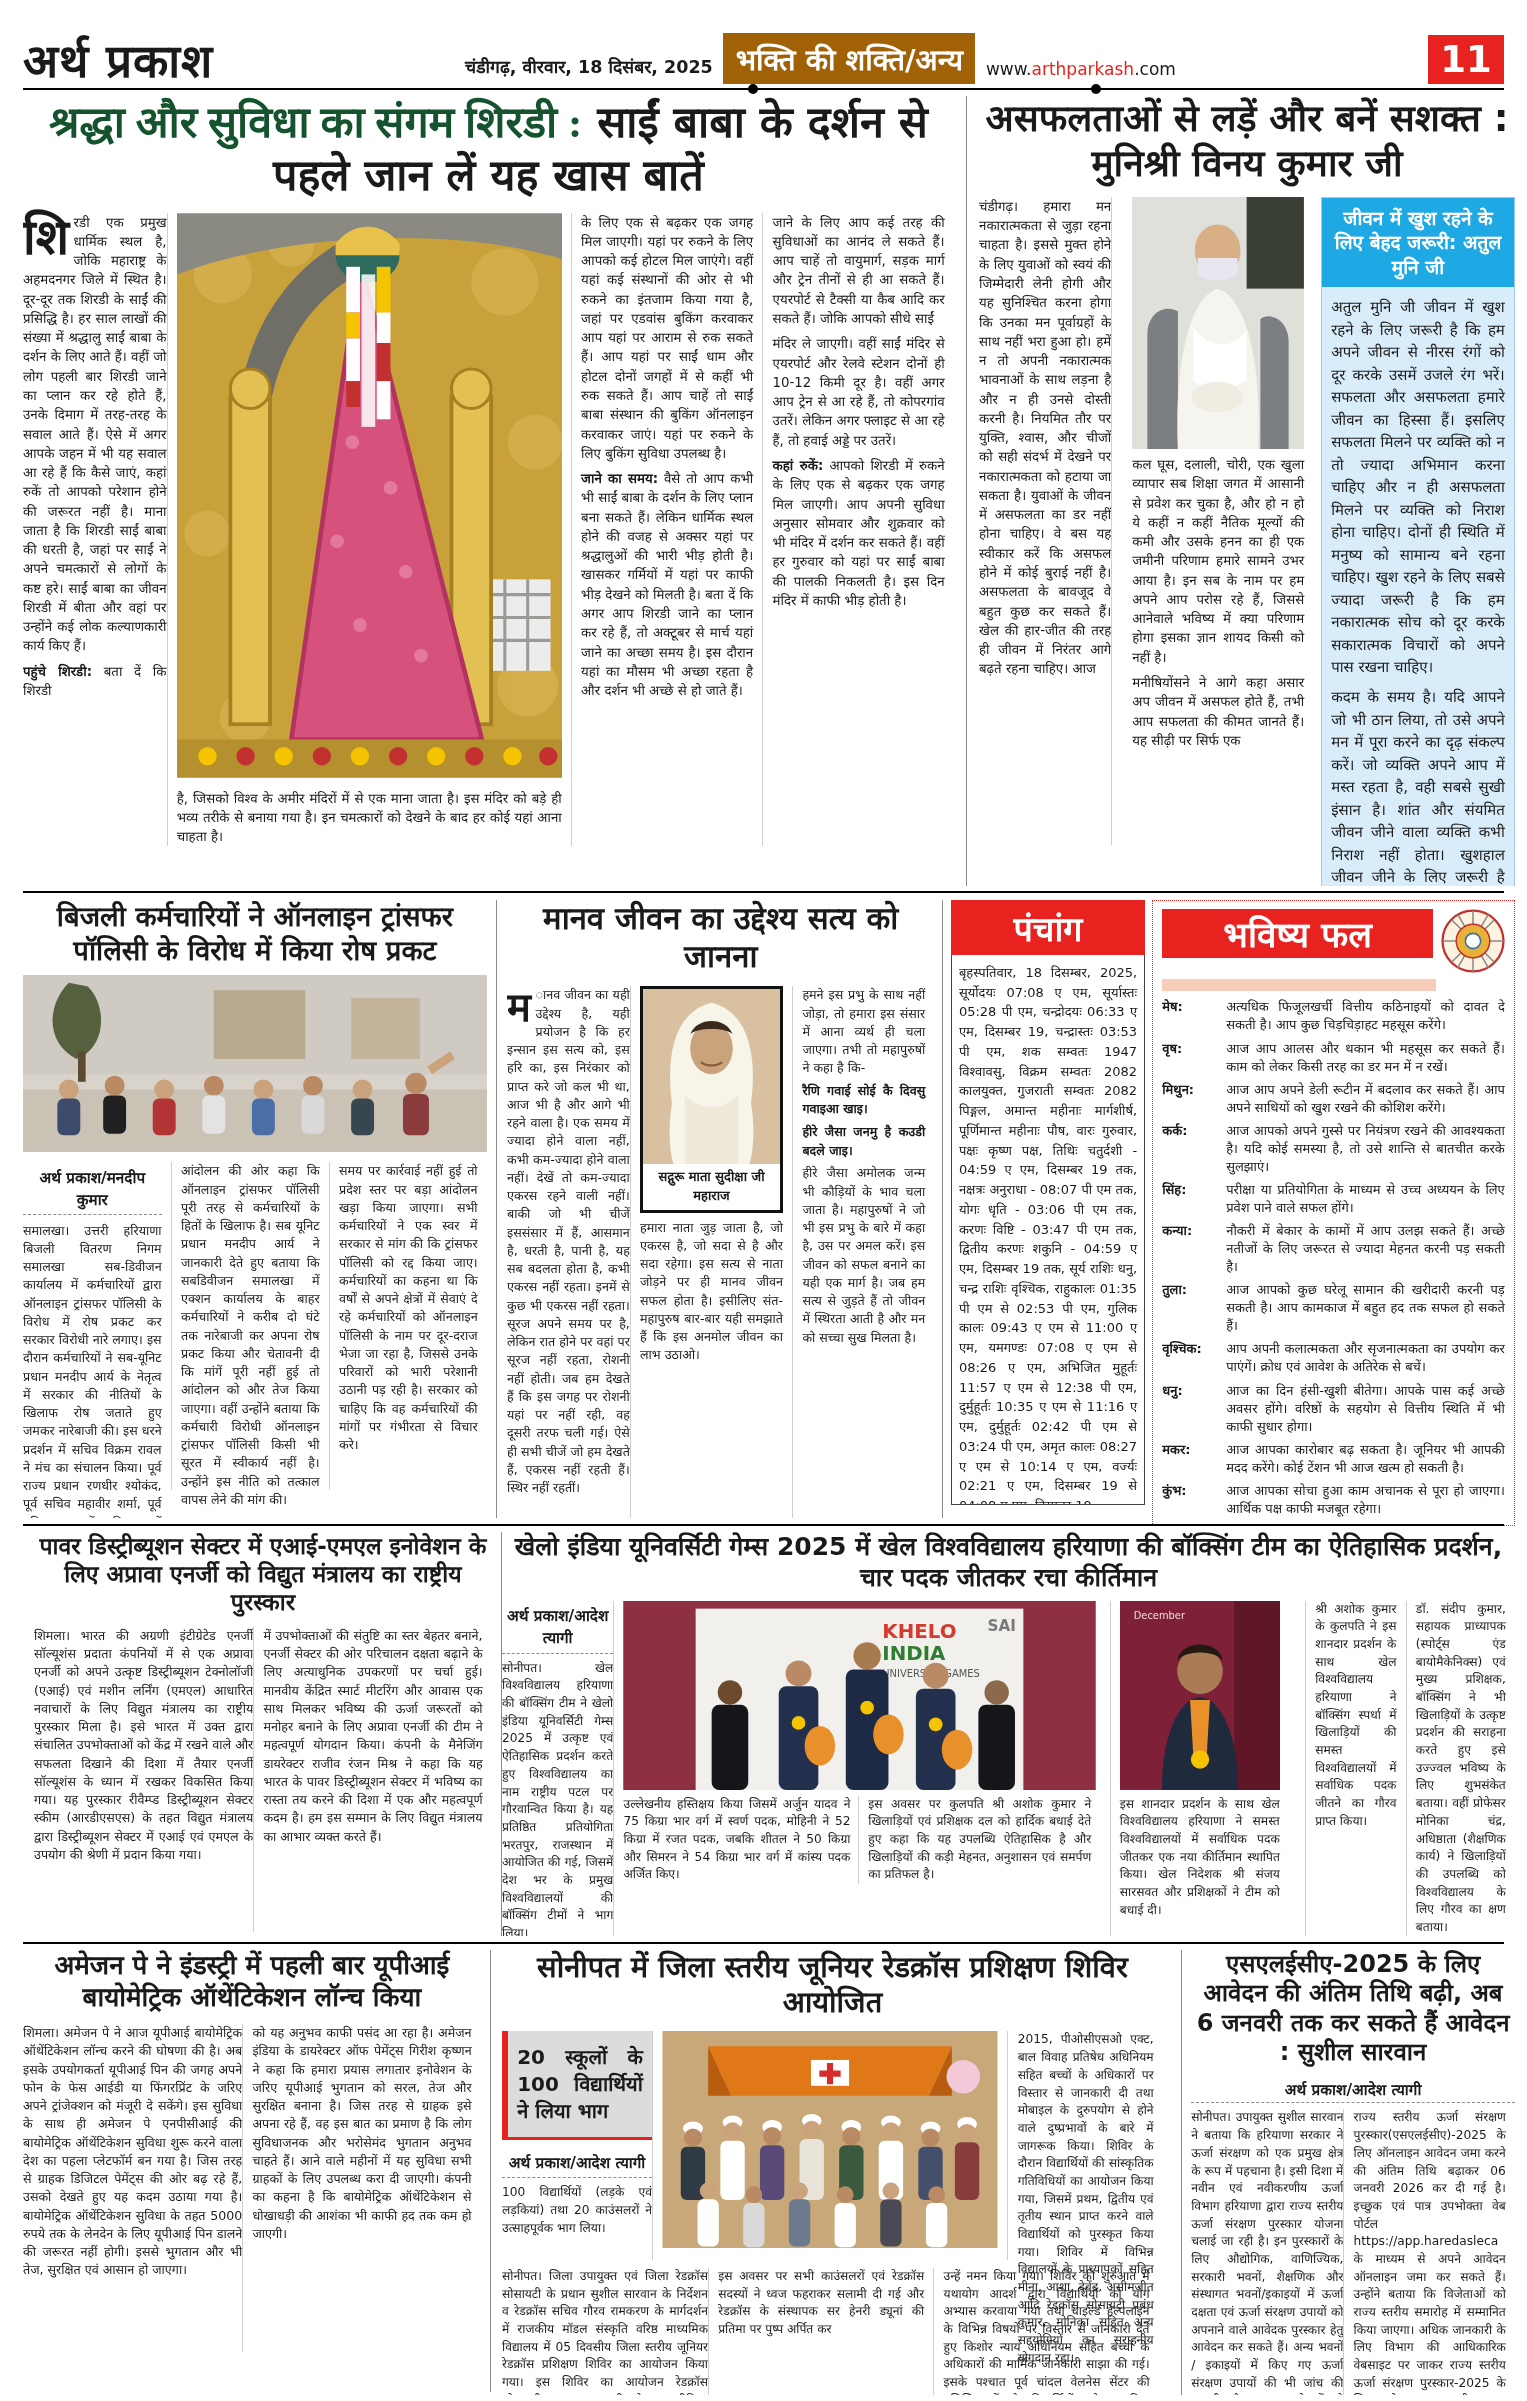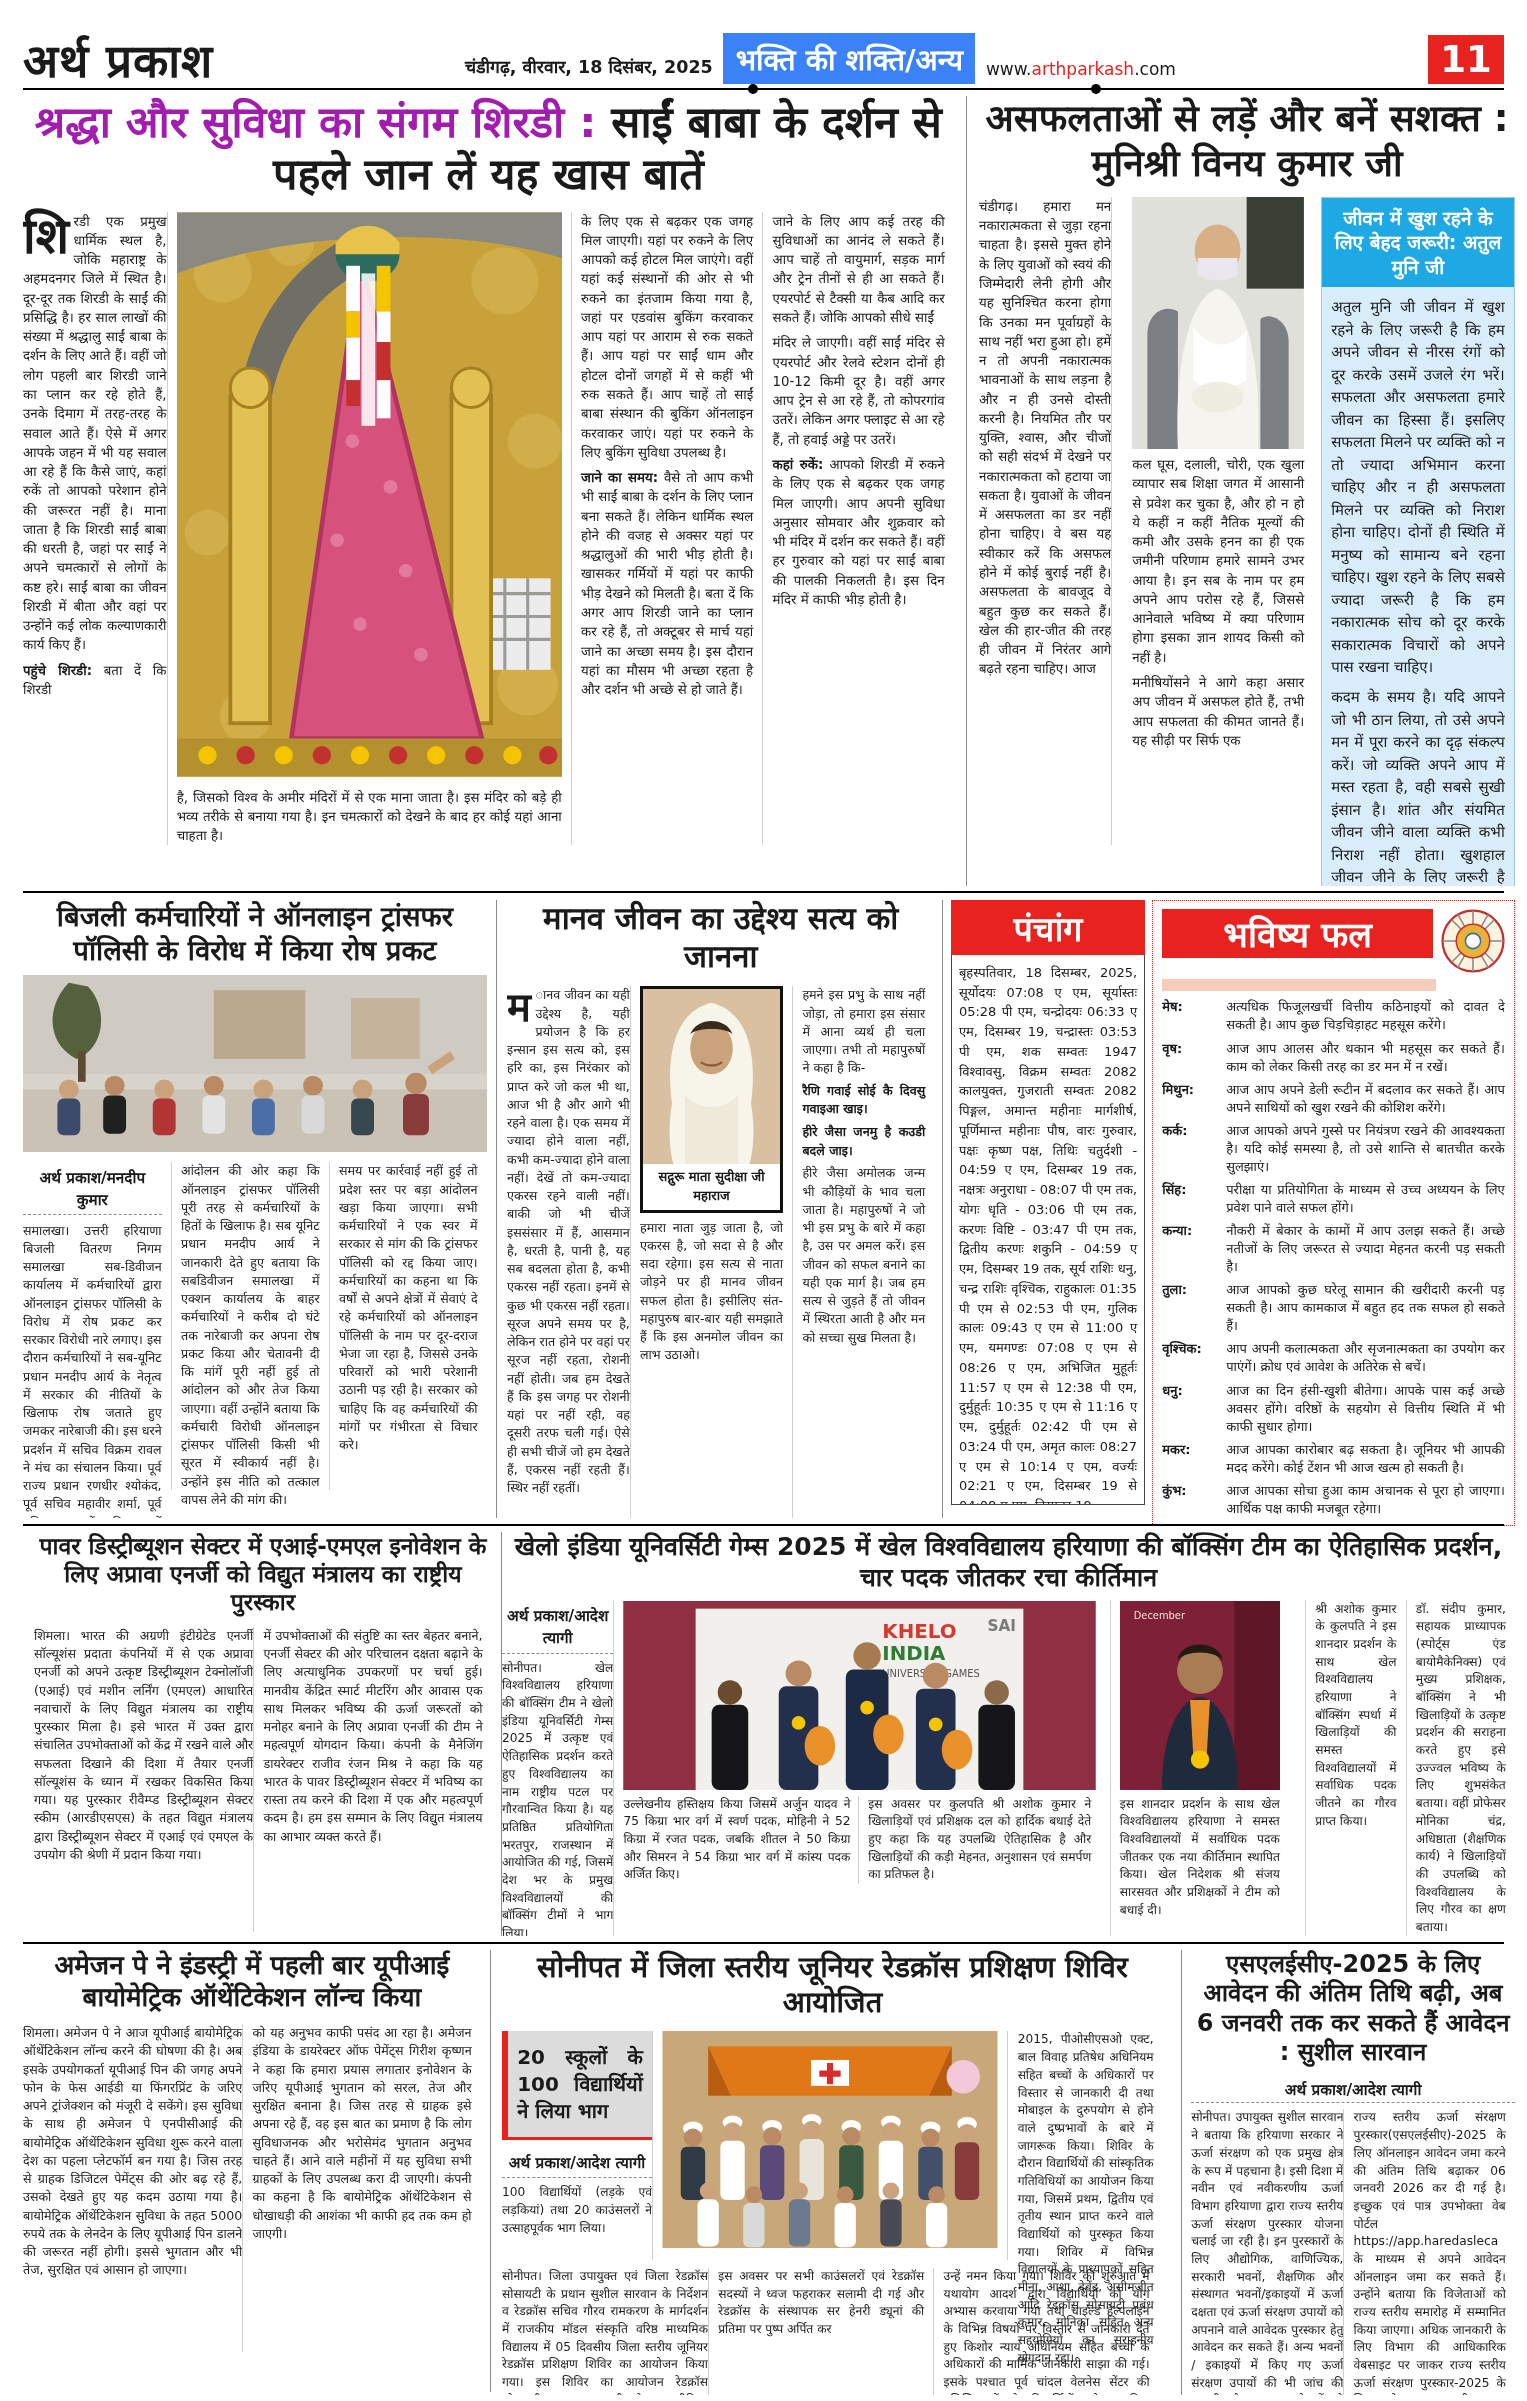--- a/index.html
+++ b/index.html
@@ -4,30 +4,30 @@
 <style>
   html,body{margin:0;padding:0;background:#e9e9e9;}
   #page{position:relative;width:1527px;height:2401px;background:#ffffff;overflow:hidden;
         font-family:"DejaVu Sans","Liberation Sans",sans-serif;color:#1a1a1a;}
   .abs{position:absolute;}
   
   #hdr{left:0;top:10.7px;width:1527px;height:73px;display:flex;align-items:flex-end;padding:0 23px;box-sizing:border-box;}
   #masthead{font-size:46px;font-weight:900;letter-spacing:0.8px;line-height:1;}
   #hdr-mid{display:flex;align-items:flex-end;margin-left:252px;gap:10.7px;}
   #dateline{font-size:17.5px;font-weight:700;padding-bottom:6.1px;white-space:nowrap;}
-  #section-badge{background:#3b82f6;color:#fff;font-size:29px;font-weight:800;padding:6.1px 12.2px;white-space:nowrap;}
+  #section-badge{background:#a16207;color:#fff;font-size:29px;font-weight:800;padding:6.1px 12.2px;white-space:nowrap;}
   #site-url{font-size:17px;padding-bottom:4.6px;white-space:nowrap;text-align:right;}
   #site-url .red{color:#e8231f;}
   #pagenum{margin-left:auto;background:#e8231f;color:#fff;font-size:37px;font-weight:800;padding:3.1px 12.2px;}
   #hdr-rule{left:23px;top:88px;width:1481px;height:2.3px;background:#000;}
   .rule-dot{position:absolute;top:-3.8px;width:10px;height:10px;border-radius:50%;background:#000;}
   
   .article{box-sizing:border-box;overflow:hidden;}
   .hl{font-weight:800;text-align:center;line-height:1.22;}
-  .hl .red{color:#a21caf;}
+  .hl .red{color:#14532d;font-family:Liberation Serif, serif;}
   .cols{display:flex;margin-top:10.7px;}
   .col{text-align:justify;line-height:1.45;}
   .col + .col{border-left:0.8px solid #cfcfcf;}
   .colpad{padding:0 9.2px;}
   .subhead{font-weight:800;}
   .byline{font-weight:800;text-align:center;font-size:15.3px;padding:4.6px 0 3.1px 0;border-bottom:0.8px dashed #8a8a8a;margin-bottom:6.1px;}
   .dropcap{float:left;font-size:49px;font-weight:800;line-height:0.9;padding:3.1px 4.6px 0 0;}
   .vline-r{border-right:0.8px solid #8a8a8a;}
   .hsep{left:23px;width:1481px;height:1.5px;background:#000;}
   .photoframe{display:block;}

